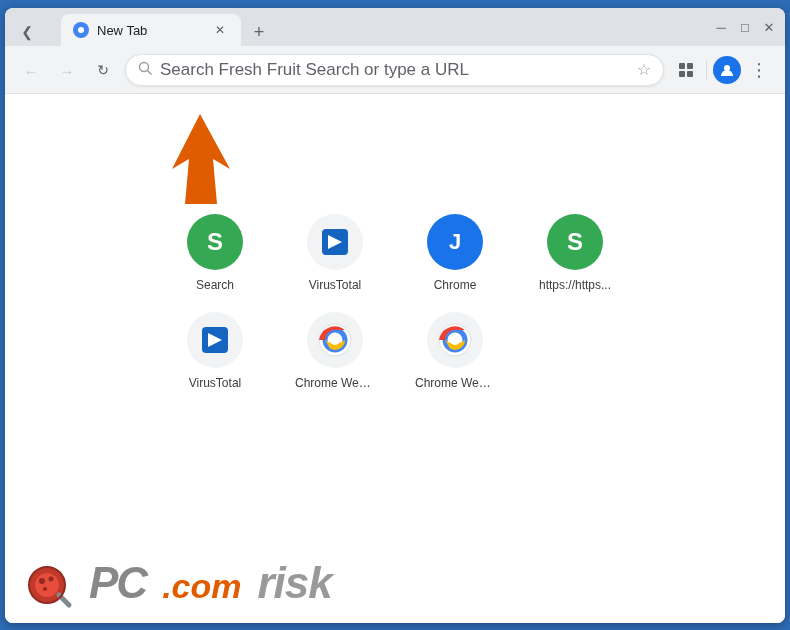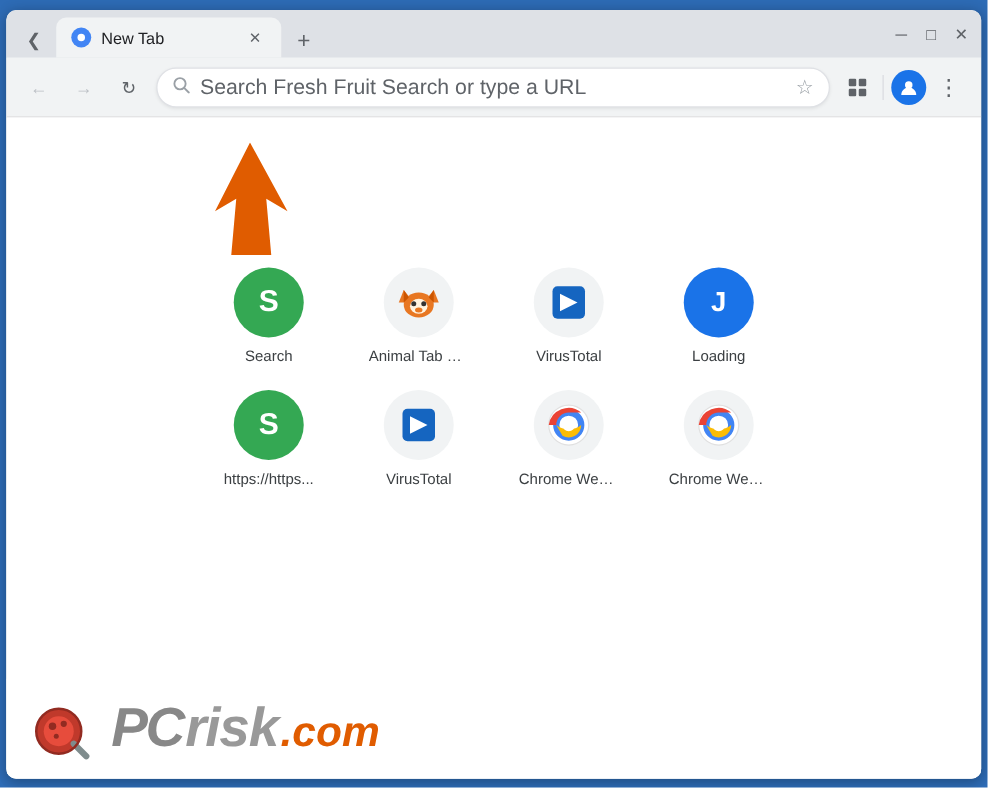--- a/index.html
+++ b/index.html
@@ -63,21 +63,21 @@
       border-radius: 8px 8px 0 0;
       height: 32px;
       display: flex;
       align-items: center;
       padding: 0 12px;
       min-width: 180px;
       max-width: 240px;
       font-size: 13px;
       color: #202124;
       position: relative;
-      margin-left: 4px;
+      margin-left: 20px;
     }
 
     .tab-favicon {
       width: 16px;
       height: 16px;
       margin-right: 8px;
       border-radius: 50%;
       background: #4285f4;
       display: flex;
       align-items: center;
@@ -378,54 +378,37 @@
 
     <div class="speed-dial">
 
       <div class="speed-dial-item">
         <div class="speed-dial-icon" style="background:#34a853;">
           <span style="font-size:24px;font-weight:bold;color:white;">S</span>
         </div>
         <span class="speed-dial-label">Search</span>
       </div>
 
-      <div class="speed-dial-item">
-        <div class="speed-dial-icon" style="background:#f1f3f4;">
-
-          <svg width="36" height="36" viewBox="0 0 36 36">
-            <ellipse cx="18" cy="20" rx="12" ry="10" fill="#e87722"></ellipse>
-            <polygon points="6,8 14,18 2,18" fill="#e87722"></polygon>
-            <polygon points="30,8 22,18 34,18" fill="#e87722"></polygon>
-            <ellipse cx="18" cy="21" rx="7" ry="6" fill="#fff3e0"></ellipse>
-            <circle cx="14" cy="19" r="2" fill="#333"></circle>
-            <circle cx="22" cy="19" r="2" fill="#333"></circle>
-            <ellipse cx="18" cy="24" rx="3" ry="2" fill="#e87722"></ellipse>
-            <polygon points="6,8 10,14 6,18" fill="#cc5500"></polygon>
-            <polygon points="30,8 26,14 30,18" fill="#cc5500"></polygon>
-          </svg>
-        </div>
-        <span class="speed-dial-label">Animal Tab N...</span>
-      </div>
 
       <div class="speed-dial-item">
         <div class="speed-dial-icon" style="background:#f1f3f4;">
 
           <svg width="34" height="34" viewBox="0 0 34 34">
             <rect x="4" y="4" width="26" height="26" rx="4" fill="#1565c0"></rect>
             <polygon points="10,24 10,10 24,17" fill="white"></polygon>
           </svg>
         </div>
         <span class="speed-dial-label">VirusTotal</span>
       </div>
 
       <div class="speed-dial-item">
         <div class="speed-dial-icon" style="background:#1a73e8;">
           <span style="font-size:22px;font-weight:bold;color:white;">J</span>
         </div>
-        <span class="speed-dial-label">Loading</span>
+        <span class="speed-dial-label">Chrome</span>
       </div>
 
       <div class="speed-dial-item">
         <div class="speed-dial-icon" style="background:#34a853;">
           <span style="font-size:24px;font-weight:bold;color:white;">S</span>
         </div>
         <span class="speed-dial-label">https://https...</span>
       </div>
 
       <div class="speed-dial-item">
@@ -476,21 +459,21 @@
         <circle cx="22" cy="28" r="18" fill="#c0392b"></circle>
         <circle cx="22" cy="28" r="12" fill="#e74c3c"></circle>
 
         <circle cx="17" cy="24" r="3" fill="#922b21"></circle>
         <circle cx="26" cy="22" r="2.5" fill="#922b21"></circle>
         <circle cx="20" cy="32" r="2" fill="#922b21"></circle>
 
         <line x1="34" y1="38" x2="44" y2="48" stroke="#7f8c8d" stroke-width="5" stroke-linecap="round"></line>
         <circle cx="22" cy="28" r="18" fill="none" stroke="#922b21" stroke-width="2"></circle>
       </svg>
-      <div style="display:flex;align-items:baseline;gap:2px;">
+      <div style="display:flex;align-items:baseline;gap:16px;">
         <span style="font-size:44px;font-weight:900;font-style:italic;color:#888;letter-spacing:-2px;">PC</span>
+        <span style="font-size:34px;font-weight:900;font-style:italic;color:#e05c00;">.com</span>
         <span style="font-size:44px;font-weight:900;font-style:italic;color:#999;letter-spacing:-1px;">risk</span>
-        <span style="font-size:34px;font-weight:900;font-style:italic;color:#e05c00;">.com</span>
       </div>
     </div>
 
   </div>
 </div>
 
 </body></html>

